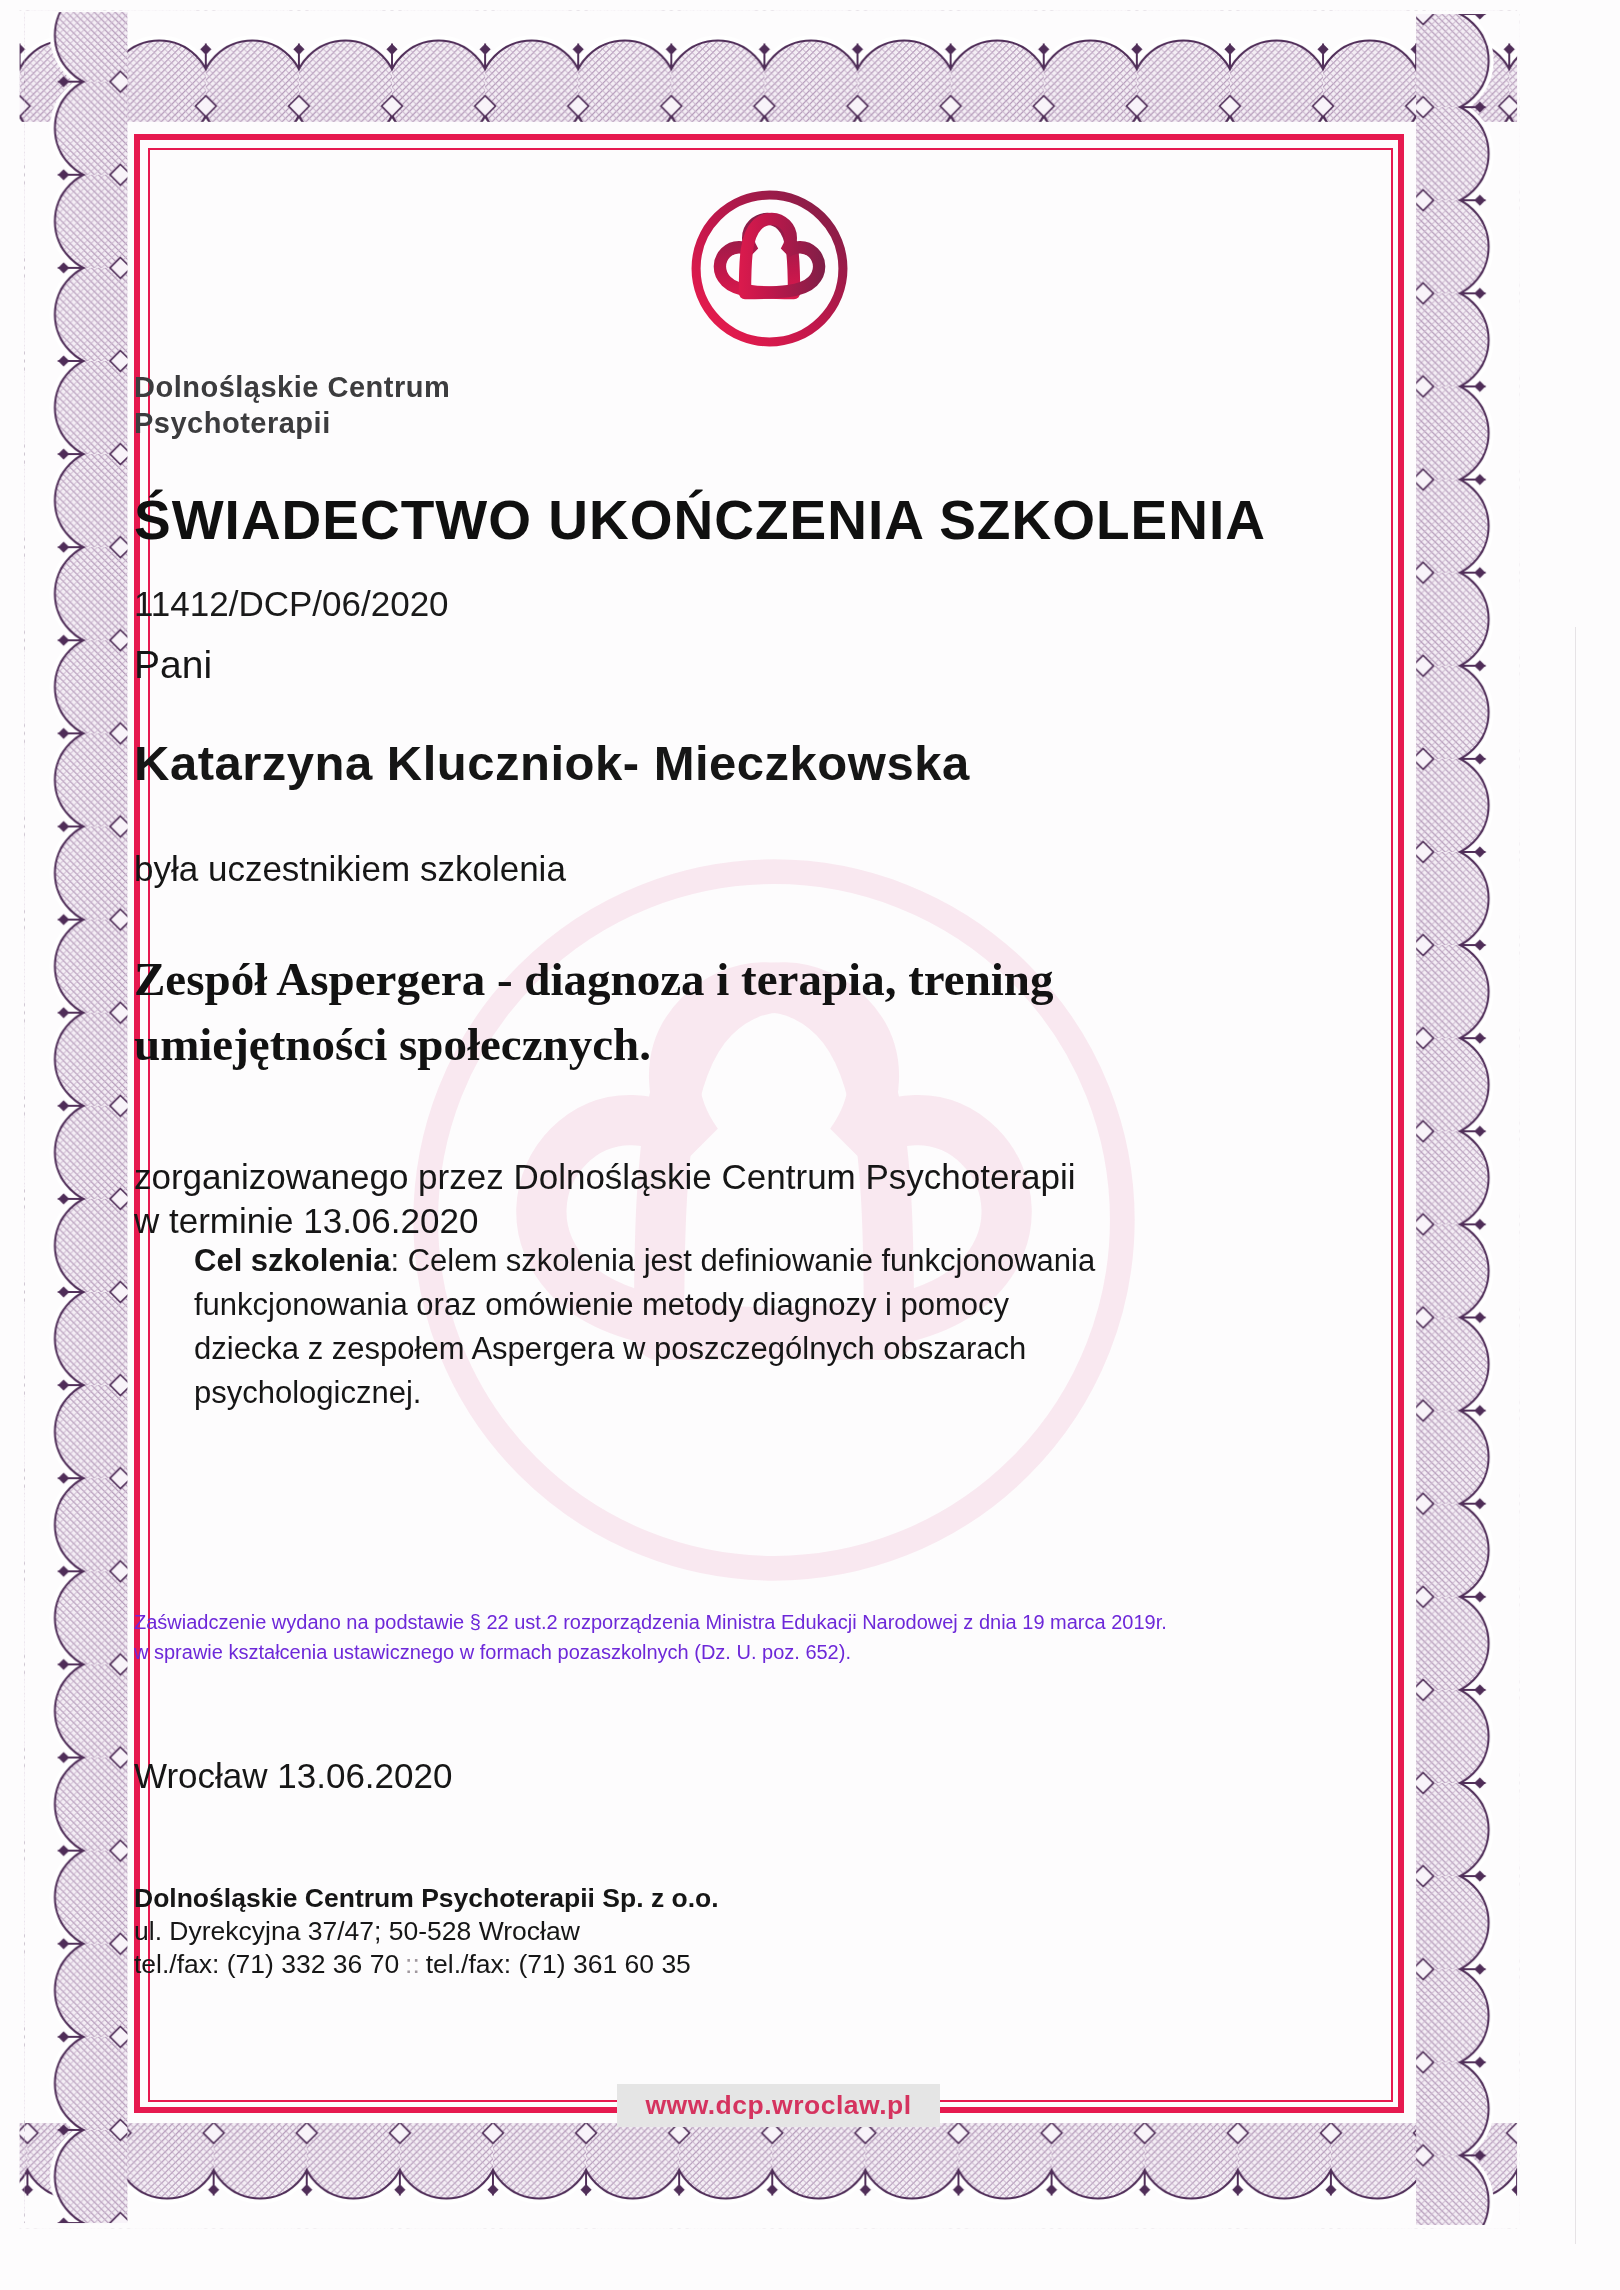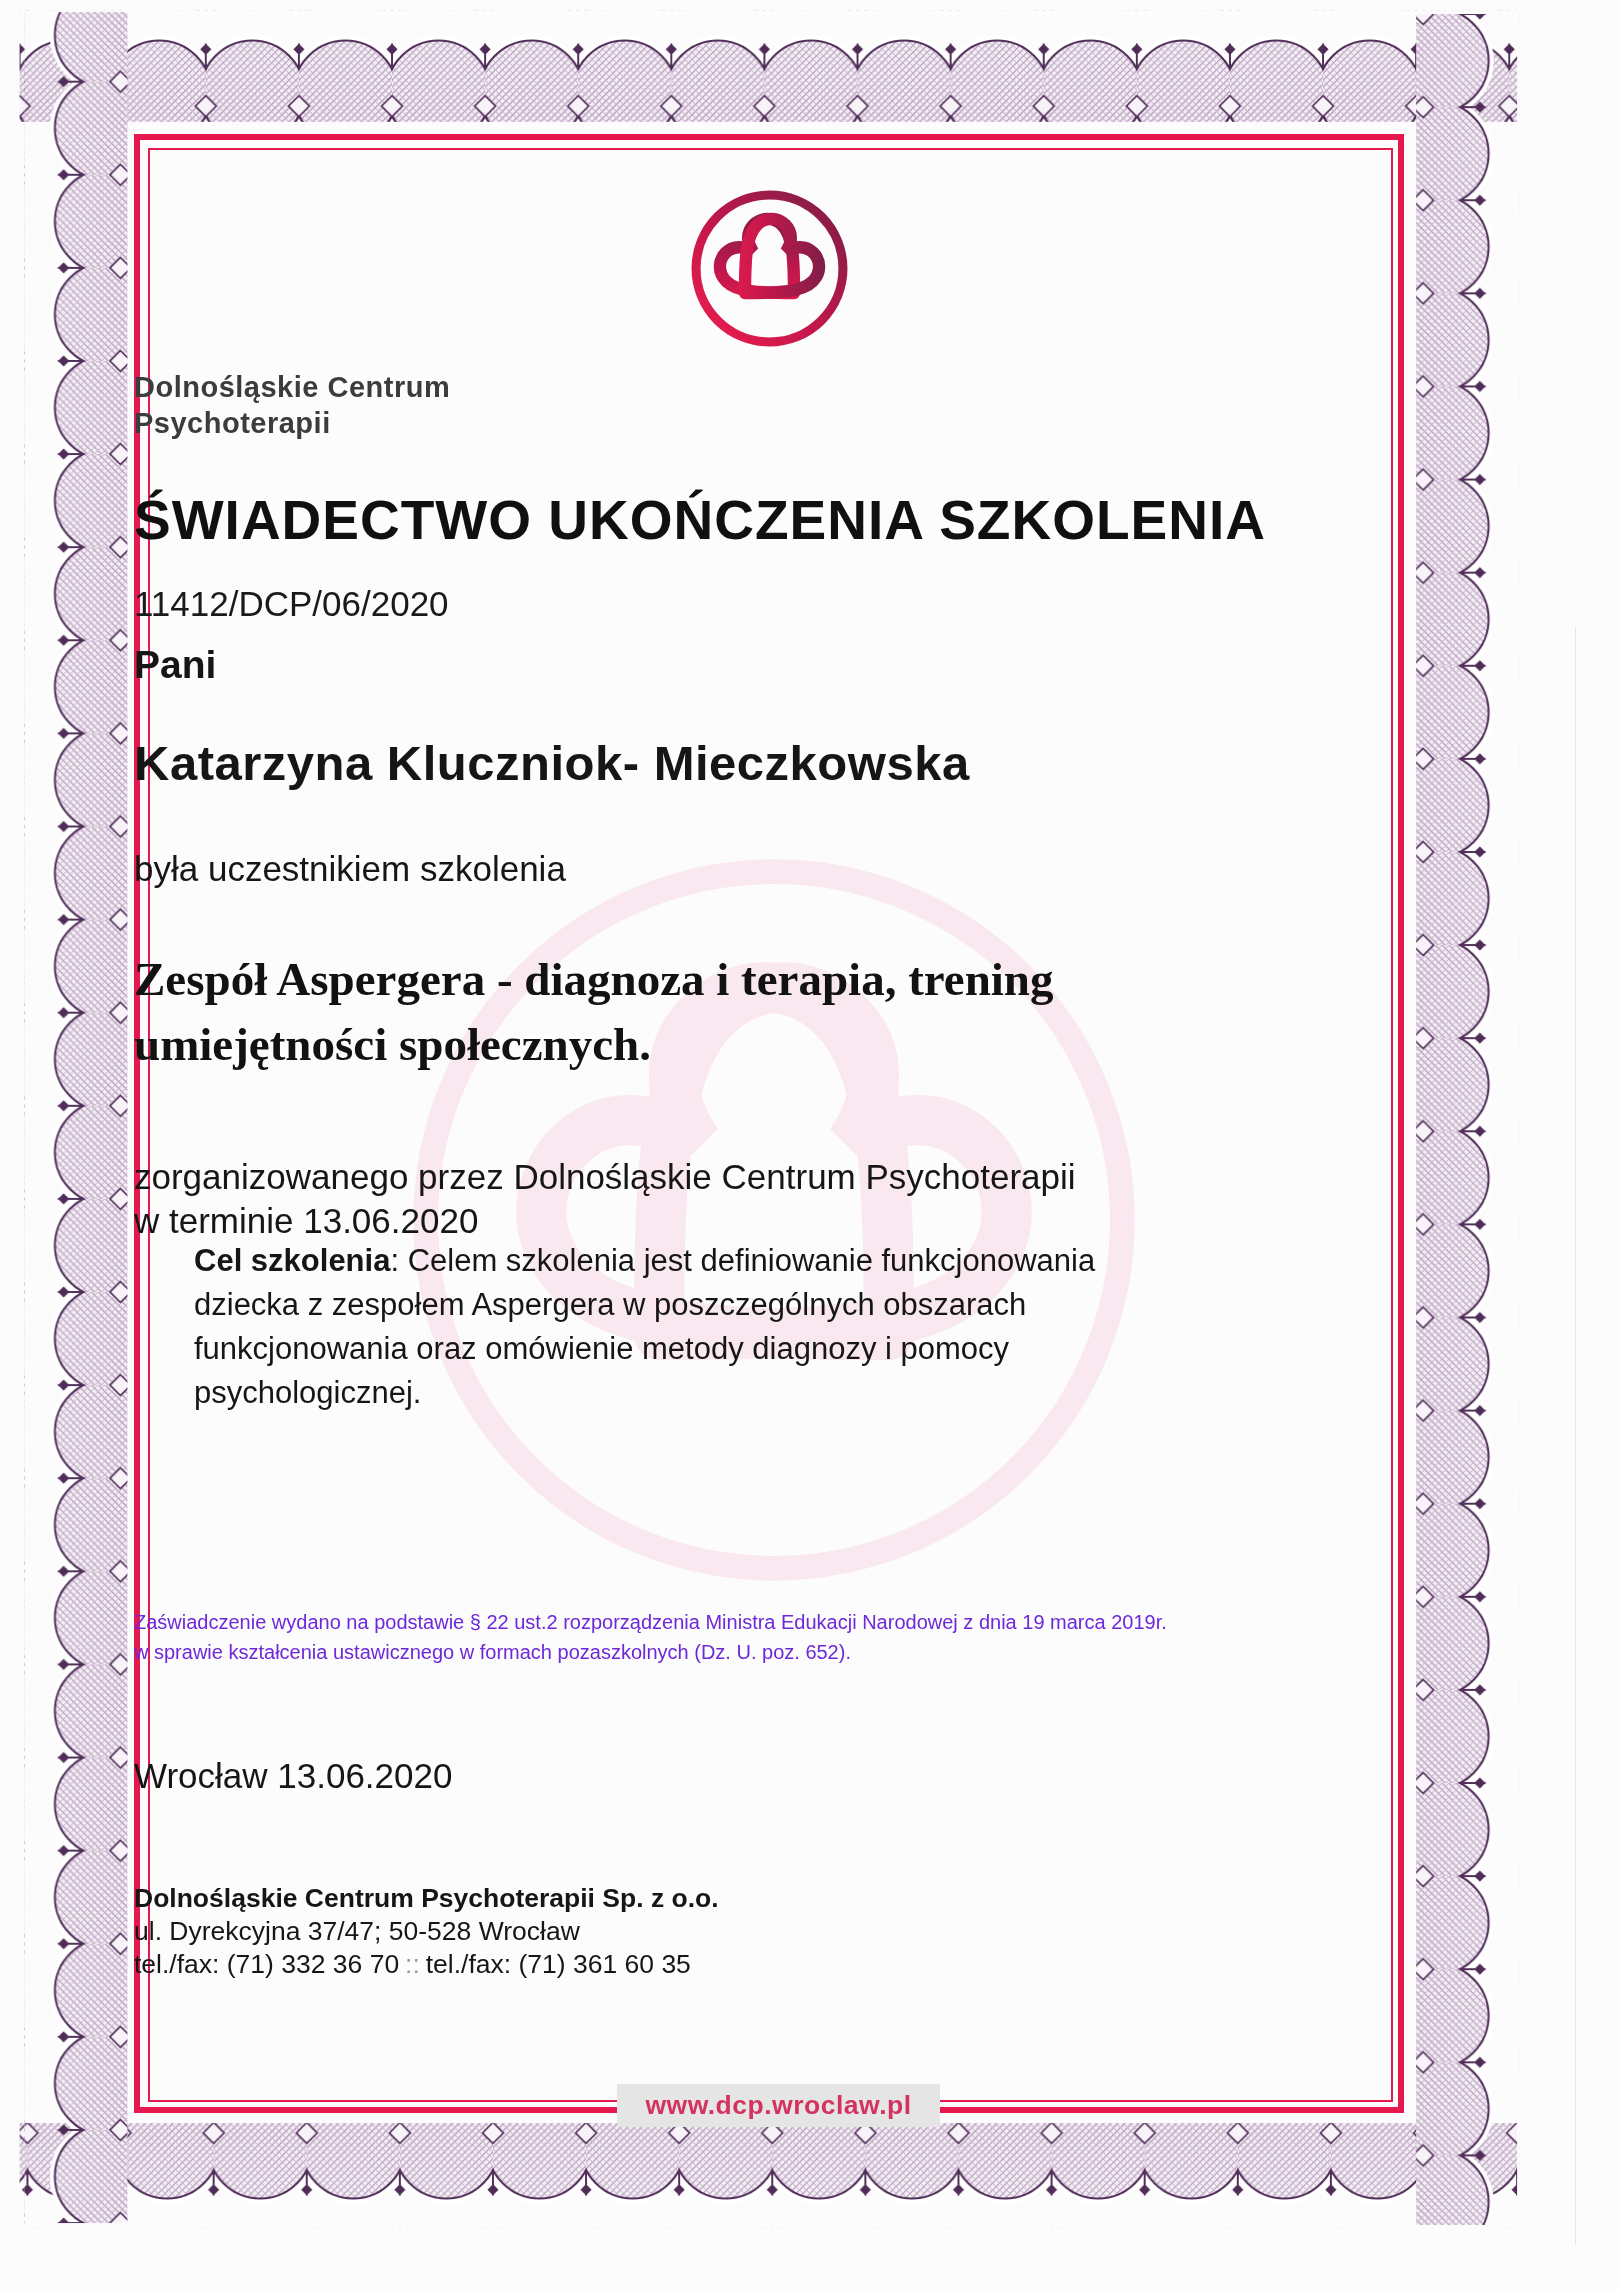--- a/index.html
+++ b/index.html
@@ -33,21 +33,21 @@
 
   
   .watermark{position:absolute;left:387px;top:833px;width:774px;height:774px;opacity:.55;}
 
   
   .center{left:134px;width:1271px;text-align:left;}
   .logo{position:absolute;left:687px;top:186px;width:165px;height:165px;}
   .brand{top:369px;font-weight:bold;font-size:29px;line-height:36px;color:#3c3c3e;letter-spacing:0.5px;}
   .cert-title{top:488px;font-weight:bold;font-size:55px;letter-spacing:1px;color:#101010;}
   .cert-number{top:584px;font-size:35px;color:#1a1a1a;}
-  .salutation{top:643px;font-size:39px;font-weight:bold;}
+  .salutation{top:643px;font-size:39px;font-weight:normal;}
   .recipient{top:735px;font-size:49px;font-weight:bold;letter-spacing:0.5px;}
   .participation{top:849px;font-size:35px;}
   .course{top:947px;font-family:"Liberation Serif", serif;font-weight:bold;font-size:47px;line-height:65px;color:#121212;}
   .organizer{top:1155px;font-size:35px;line-height:44px;}
   .goal{left:194px;top:1239px;width:1039px;text-align:left;font-size:31px;line-height:44px;}
   .goal b{font-weight:bold;}
   .legal{top:1607px;font-size:20px;line-height:30px;color:#6d28d9;}
   .place-date{top:1756px;font-size:35px;}
   .footer-block{top:1882px;font-size:26.5px;line-height:33px;}
   .footer-company{font-weight:bold;}
@@ -160,22 +160,22 @@
     <div>umiejętności społecznych.</div>
   </div>
 
   <div class="abs center organizer">
     <div>zorganizowanego przez Dolnośląskie Centrum Psychoterapii</div>
     <div>w terminie 13.06.2020</div>
   </div>
 
   <div class="abs goal">
     <div><b>Cel szkolenia</b><span>: Celem szkolenia jest definiowanie funkcjonowania</span></div>
+    <div>funkcjonowania oraz omówienie metody diagnozy i pomocy</div>
     <div>dziecka z zespołem Aspergera  w poszczególnych obszarach</div>
-    <div>funkcjonowania oraz omówienie metody diagnozy i pomocy</div>
     <div>psychologicznej.</div>
   </div>
 
   <div class="abs center legal">
     <div>Zaświadczenie wydano na podstawie § 22 ust.2 rozporządzenia Ministra Edukacji Narodowej z dnia 19 marca 2019r.</div>
     <div>w sprawie kształcenia ustawicznego w formach pozaszkolnych  (Dz. U. poz. 652).</div>
   </div>
 
   <div class="abs center place-date">Wrocław 13.06.2020</div>
 

